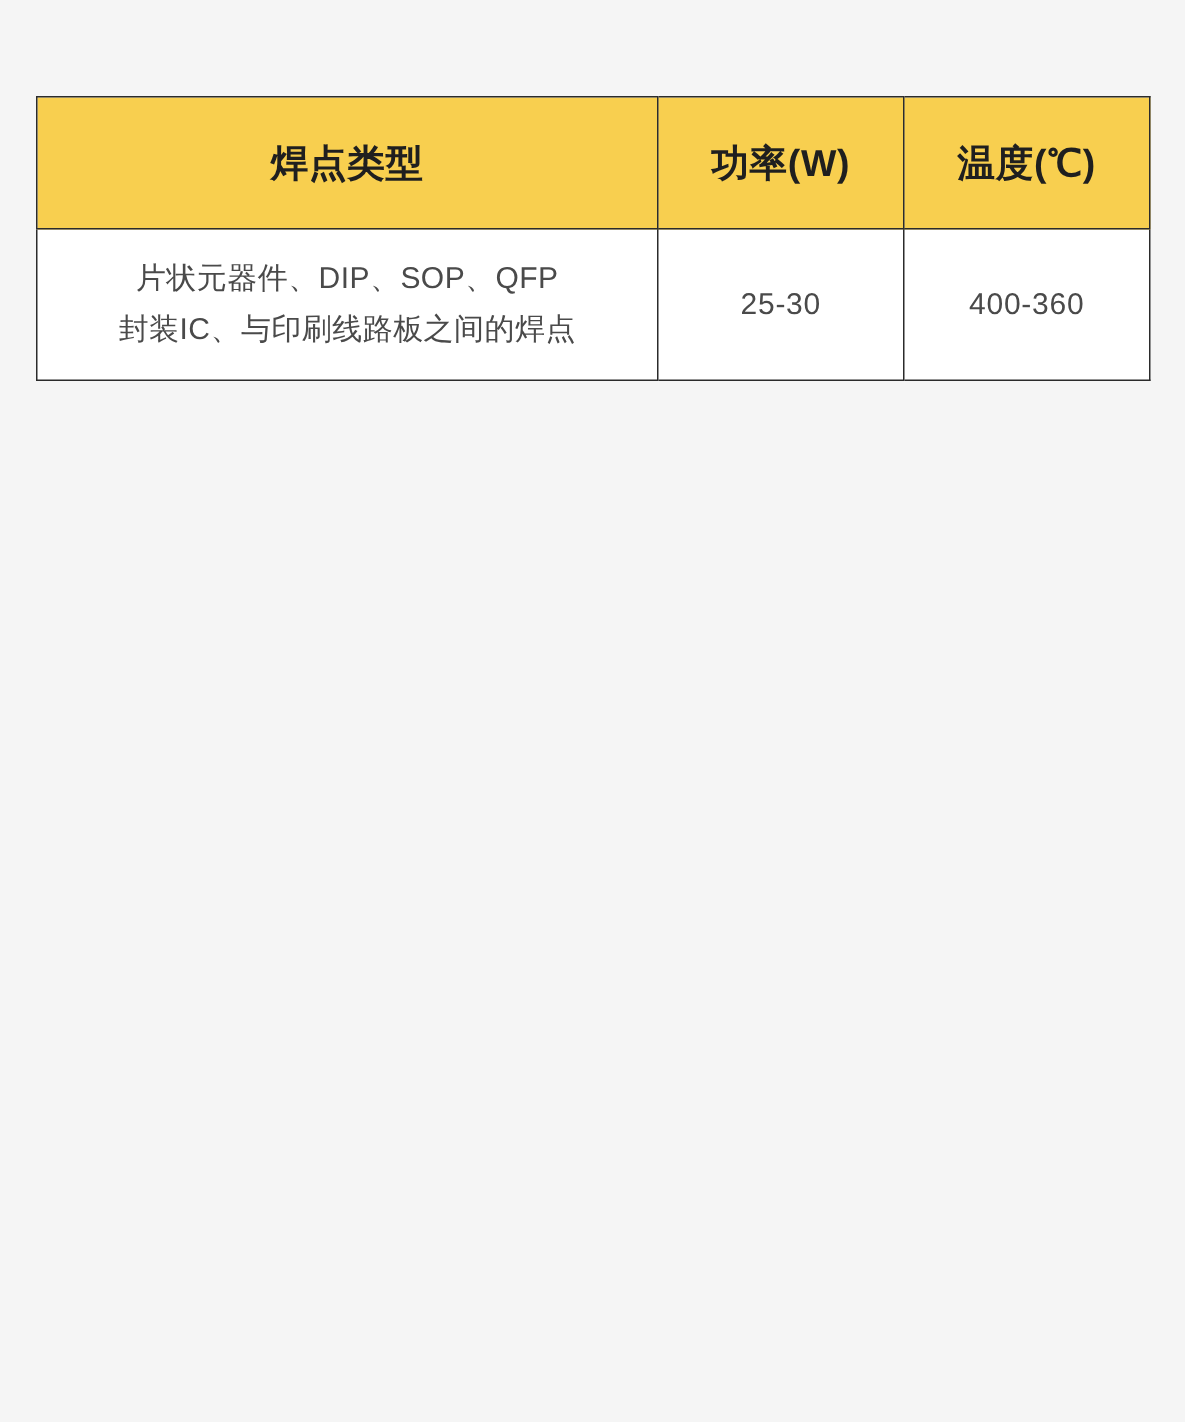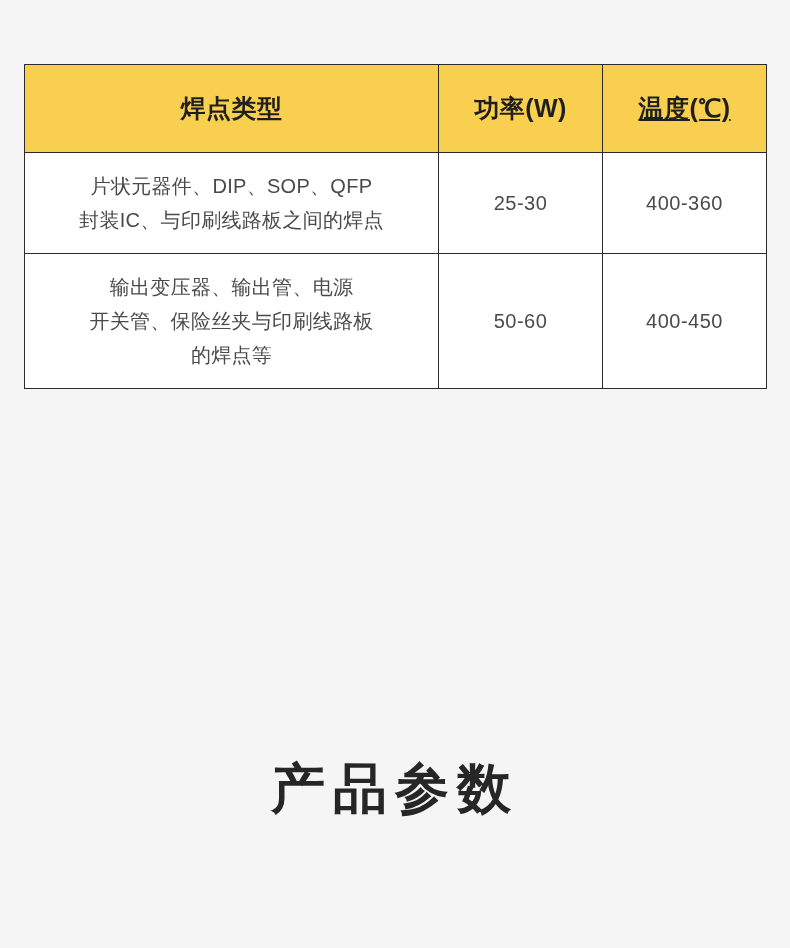--- a/index.html
+++ b/index.html
@@ -43,21 +43,21 @@
     font-size: 25px;
     font-weight: bold;
     letter-spacing: 0.5px;
     height: 88px;
     border-right: 1px solid #2b2b2b;
     border-bottom: 1px solid #2b2b2b;
     vertical-align: middle;
     padding: 0 6px;
     box-sizing: border-box;
   }
-  table.spec-table th:last-child { border-right: none; text-decoration: underline; }
+  table.spec-table th:last-child { border-right: none; }
 
   table.spec-table td {
     border-right: 1px solid #2b2b2b;
     border-bottom: 1px solid #2b2b2b;
     text-align: center;
     vertical-align: middle;
     color: #4a4a4a;
     font-size: 20px;
     line-height: 34px;
     padding: 16px 18px;
@@ -108,24 +108,18 @@
           <th>功率(W)</th>
           <th>温度(℃)</th>
         </tr>
       </thead>
       <tbody>
         <tr>
           <td class="desc">片状元器件、DIP、SOP、QFP<br>封装IC、与印刷线路板之间的焊点</td>
           <td class="num">25-30</td>
           <td class="num">400-360</td>
         </tr>
-        <tr>
-          <td class="desc">输出变压器、输出管、电源<br>开关管、保险丝夹与印刷线路板<br>的焊点等</td>
-          <td class="num">50-60</td>
-          <td class="num">400-450</td>
-        </tr>
       </tbody>
     </table>
   </div>
 
-  <div class="section-title">产品参数</div>
 
 </div>
 
 </body></html>

